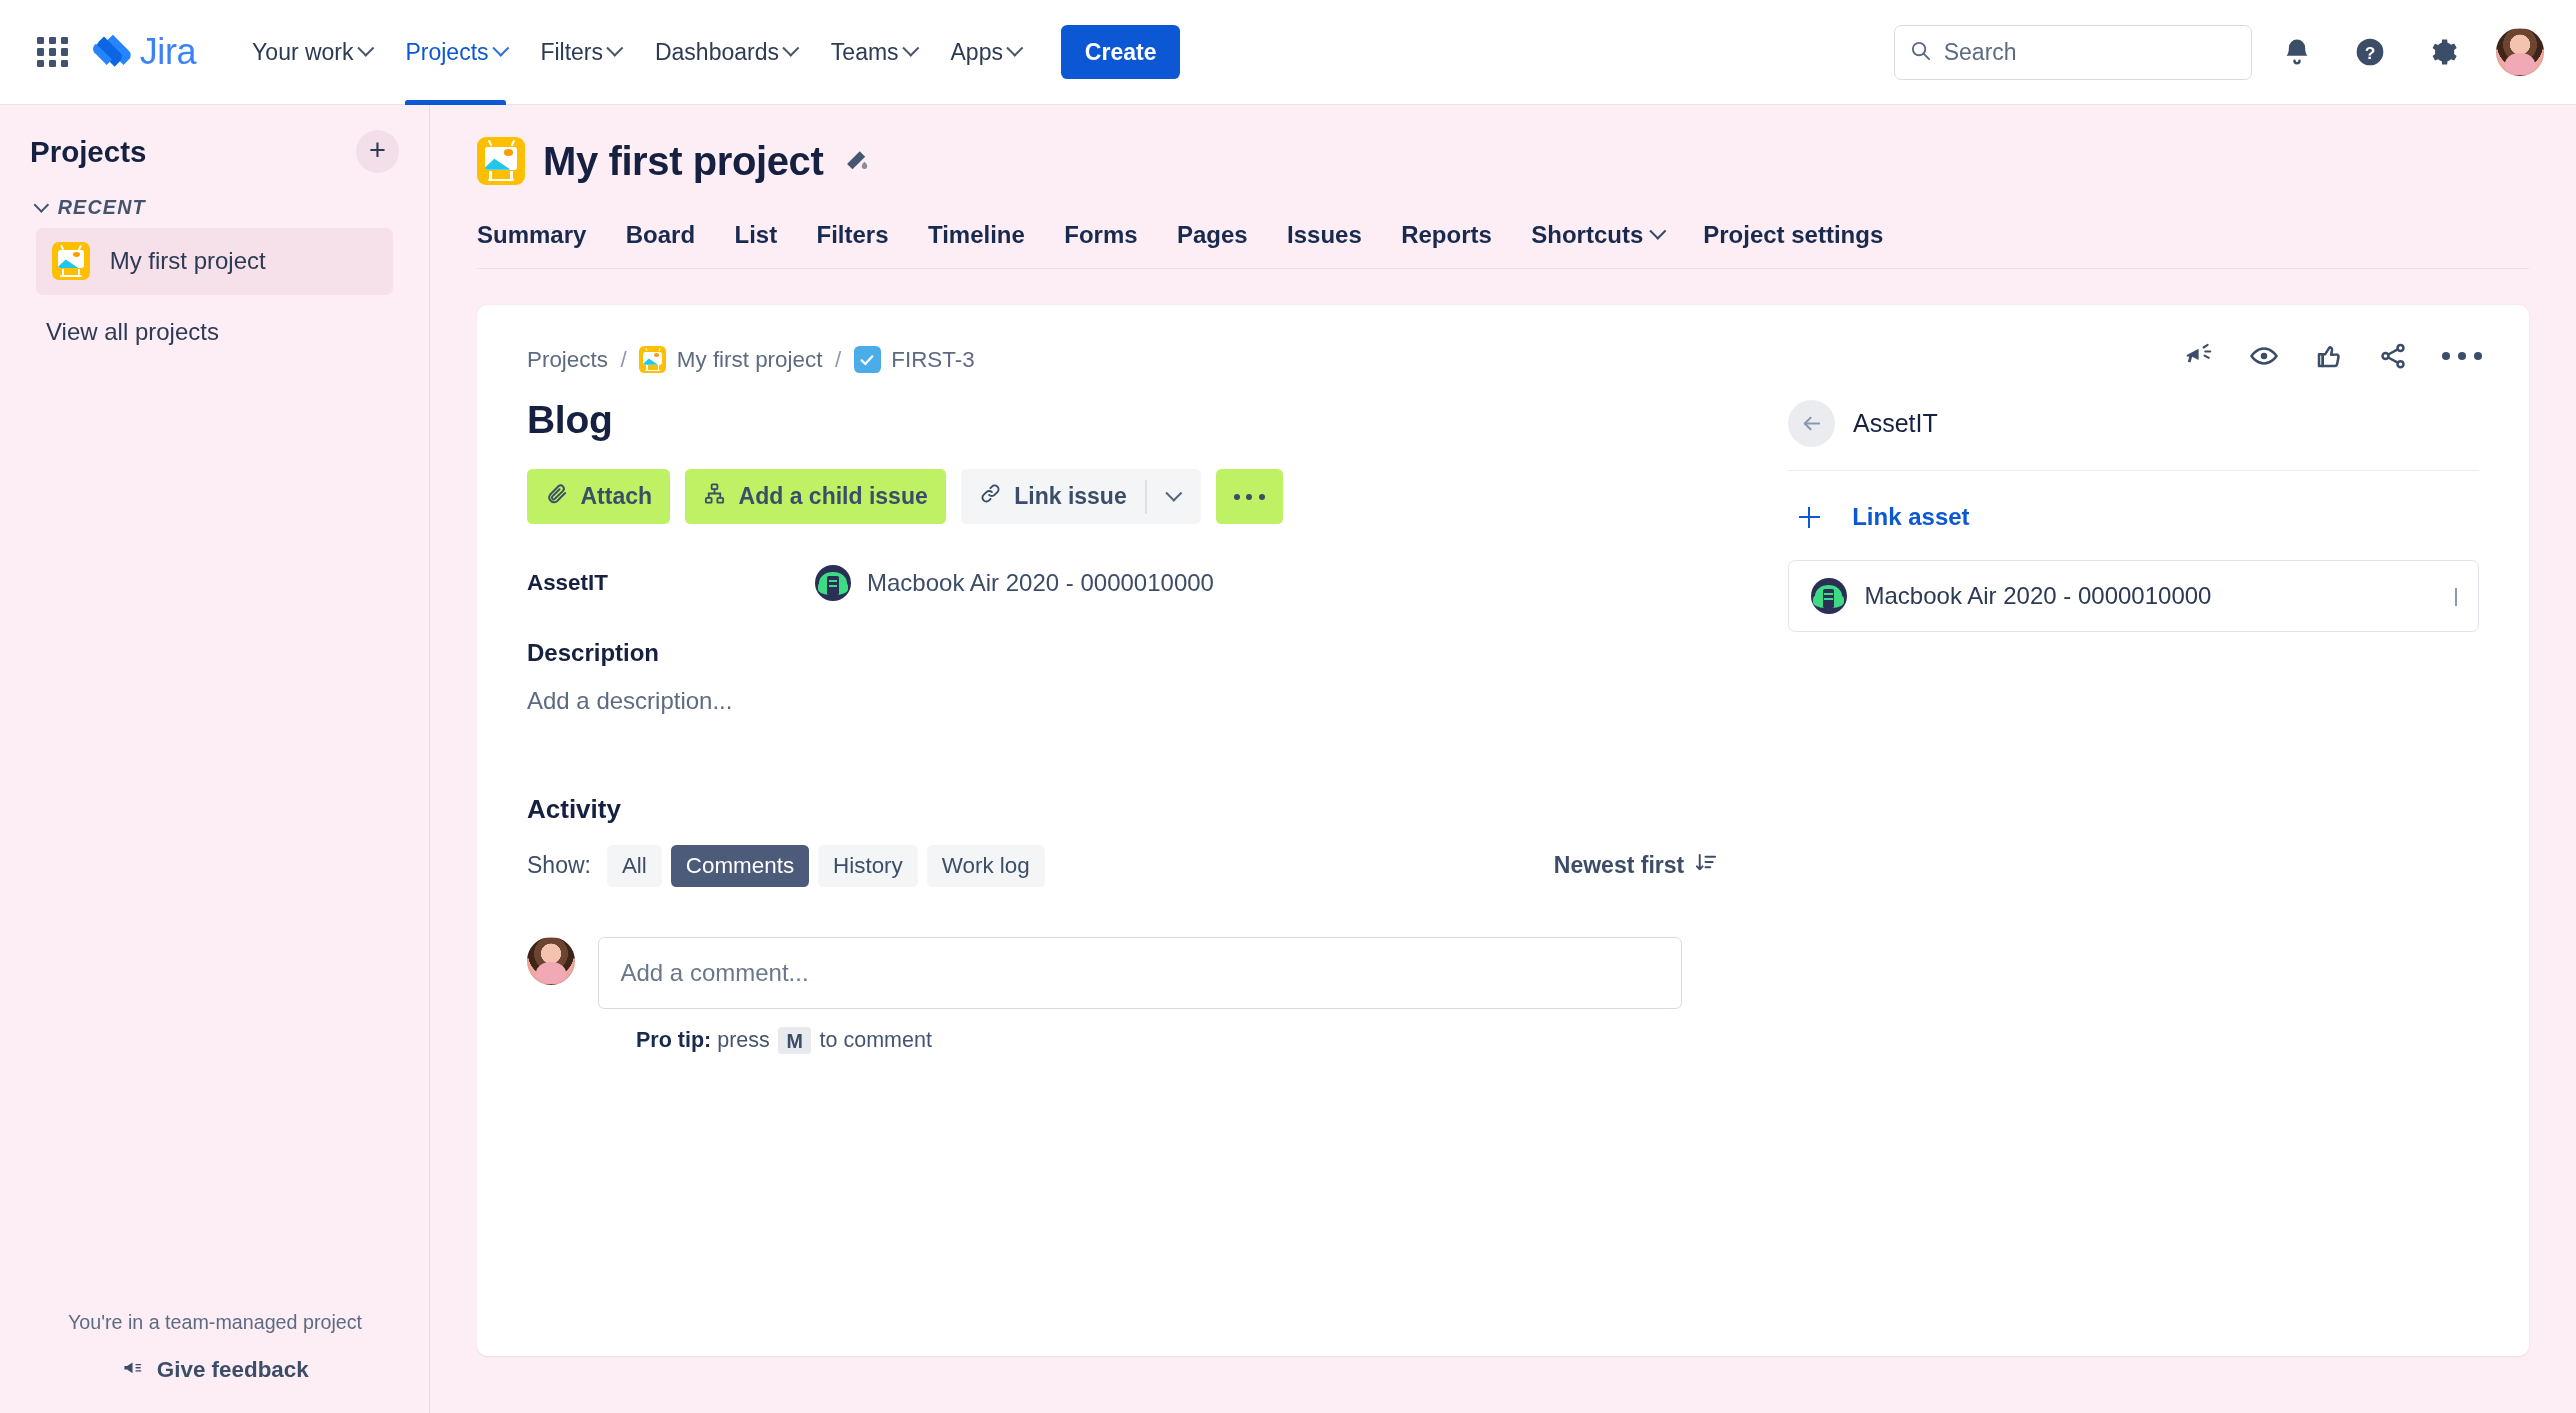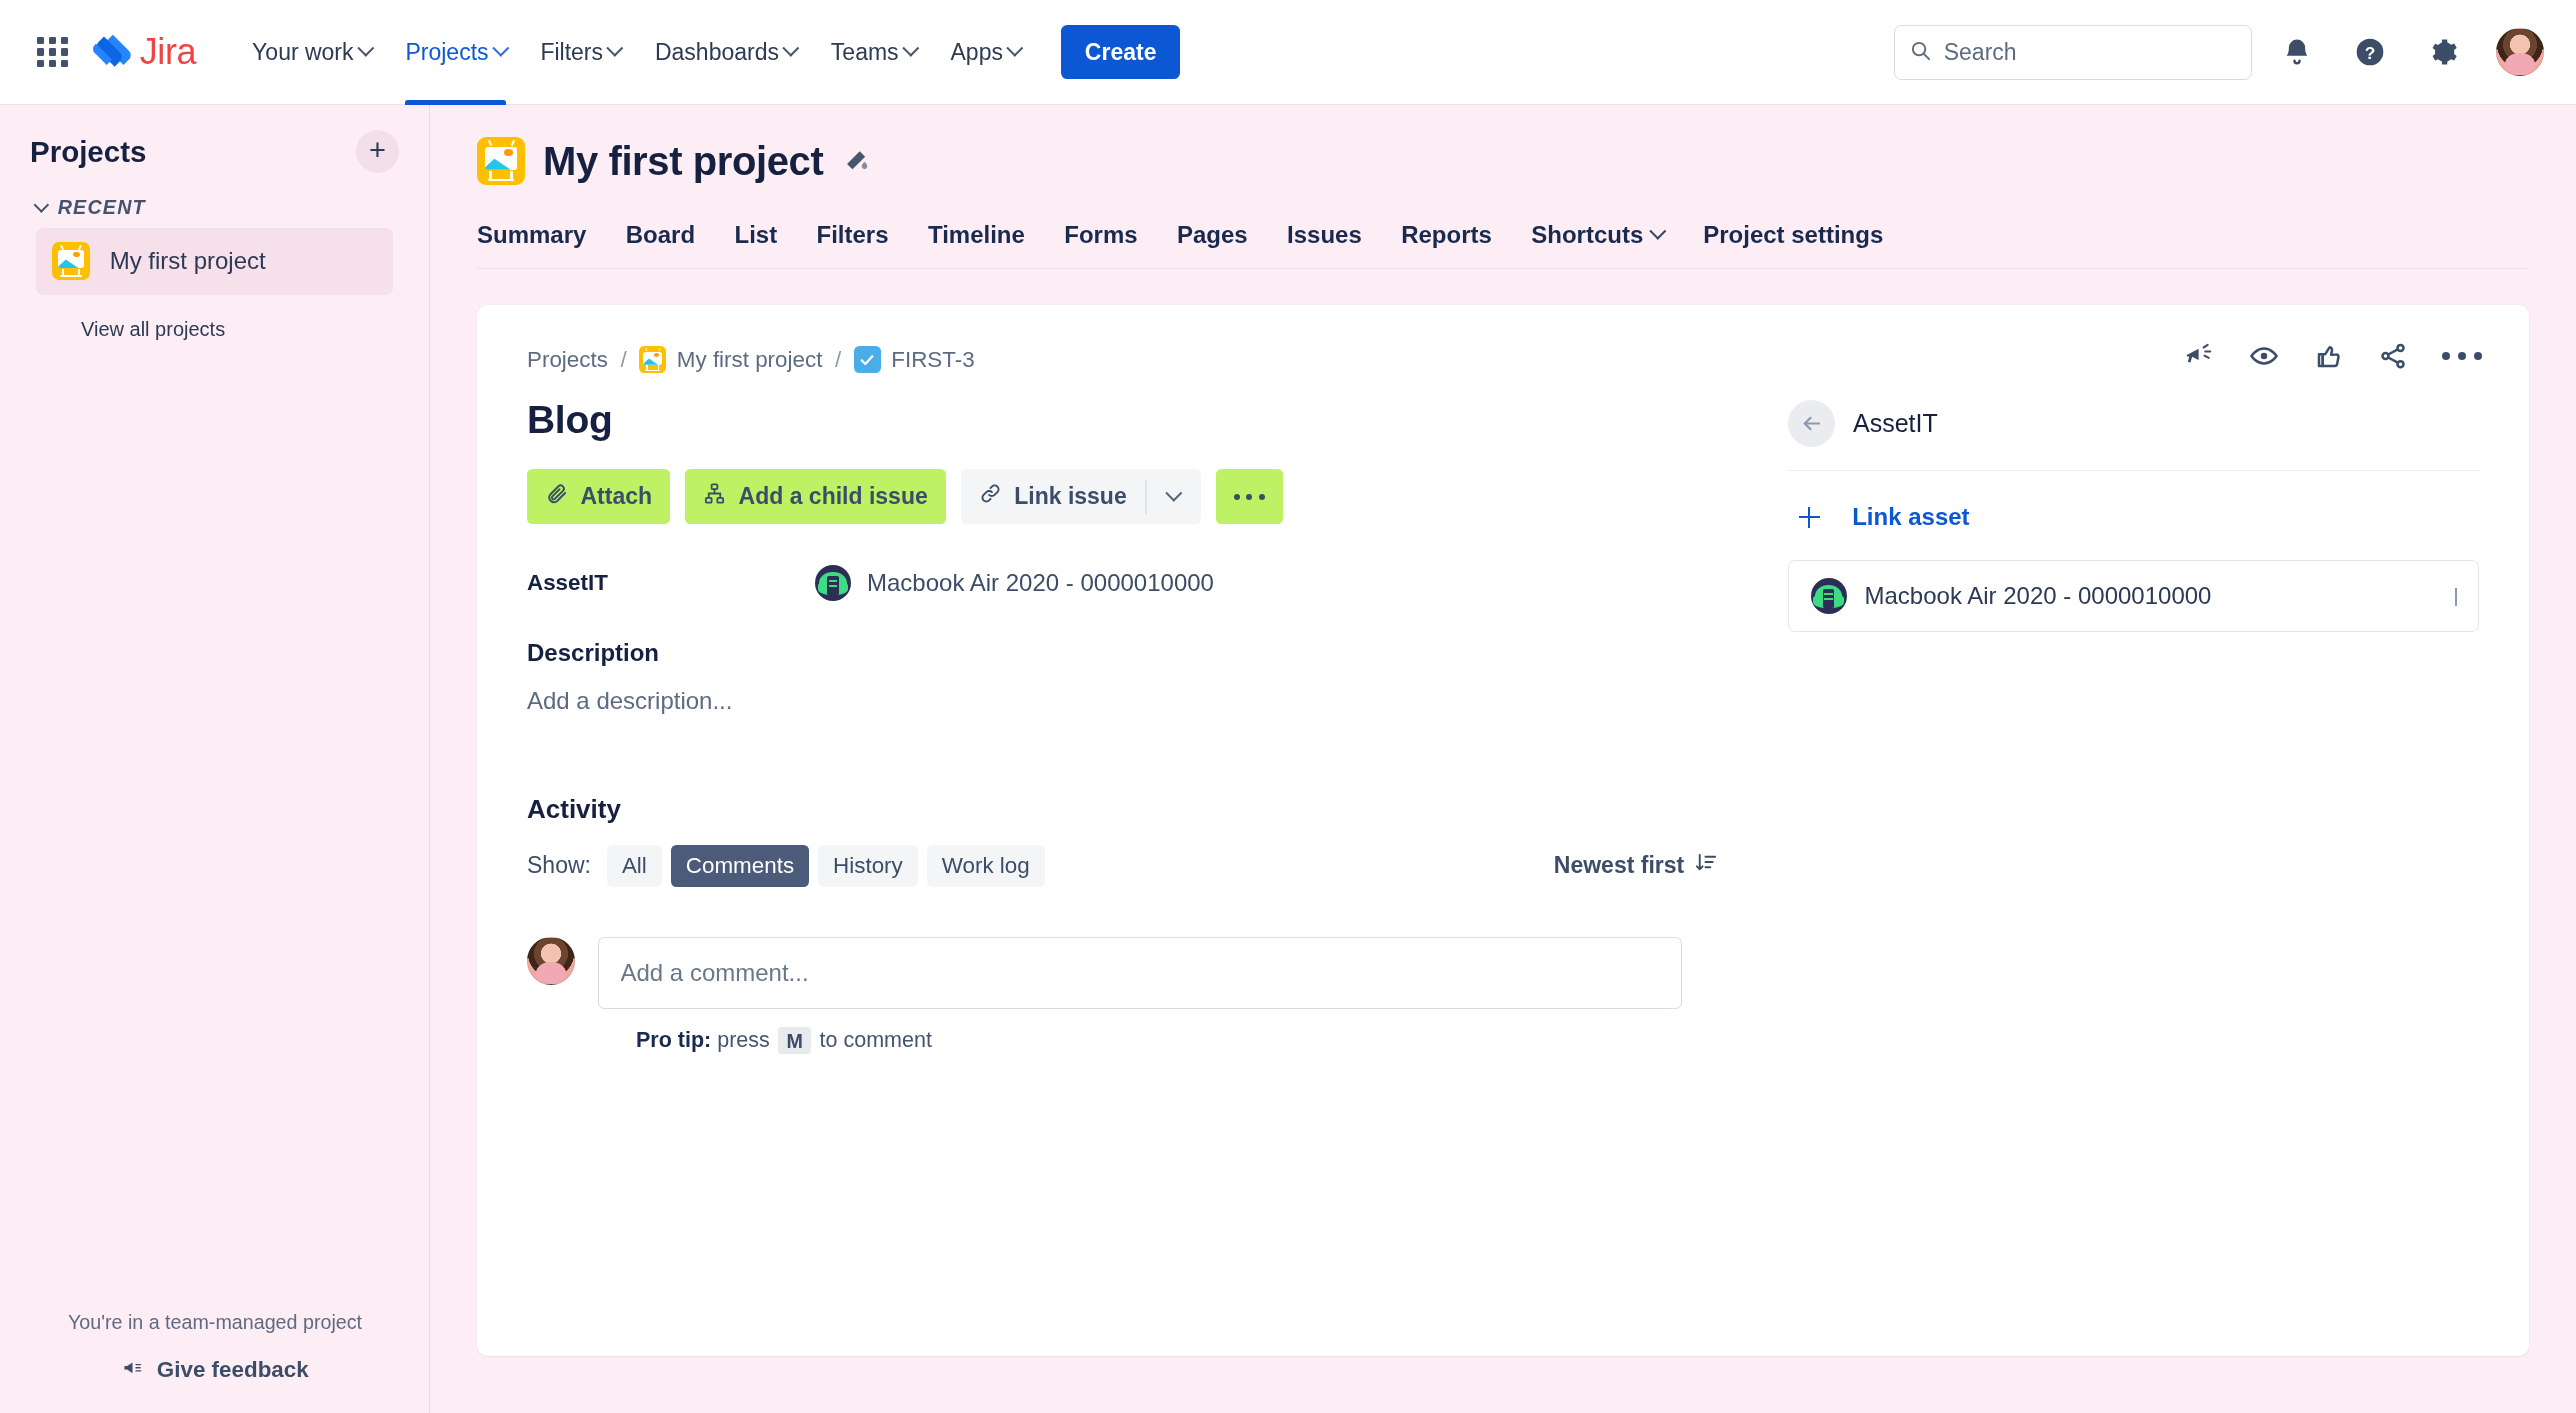--- a/index.html
+++ b/index.html
@@ -24,21 +24,21 @@
     width: 41px; height: 41px;
     display: grid; grid-template-columns: repeat(3, 7.2px);
     grid-template-rows: repeat(3, 7.2px); gap: 4.5px;
     align-content: center; justify-content: center;
     margin-right: 19.7px; border-radius: 5.4px; cursor: pointer;
   }
   .appswitcher i { width: 7.2px; height: 7.2px; background: #42526e; border-radius: 1.3px; display:block; }
   .jira-logo { display: flex; align-items: center; gap: 9px; margin-right: 39px; cursor: pointer; }
   .jira-logo svg { display: block; }
   .jira-word {
-    font-size: 36px; color: #ef4444; font-weight: 400;
+    font-size: 36px; color: #3b82f6; font-weight: 400;
     letter-spacing: -0.4px; line-height: 1;
   }
   .navitem {
     display: flex; align-items: center; gap: 6.3px;
     font-size: 23px; color: #2c3a54; font-weight: 500;
     padding: 0 17px; height: 105px; cursor: pointer;
     position: relative; white-space: nowrap;
   }
   .navitem.active { color: #0c57d3; }
   .navitem.active::after {
@@ -130,21 +130,21 @@
   .projicon .sun { position: absolute; right: 14%; top: 12%; width: 28%; height: 28%; background: #ff9d00; border-radius: 50%; }
   .projicon .hill {
     position: absolute; left: -6%; bottom: 0; width: 85%; height: 58%;
     background: #22c6e8; clip-path: polygon(0 100%, 42% 18%, 100% 100%);
   }
   .projicon .leg { position: absolute; left: 22%; bottom: 8%; width: 56%; height: 5%; background: #fff; border-radius: 1.8px; }
   .projicon .leg2 { position: absolute; left: 26%; bottom: 8%; width: 6%; height: 22%; background: #fff; }
   .projicon .leg3 { position: absolute; right: 26%; bottom: 8%; width: 6%; height: 22%; background: #fff; }
   .projicon .ant1 { position:absolute; left:24%; top:7%; width:4%; height:12%; background:#fff; transform: rotate(-25deg); }
   .projicon .ant2 { position:absolute; right:24%; top:7%; width:4%; height:12%; background:#fff; transform: rotate(25deg); }
-  .sb-link { padding: 23px 81px; font-size: 20px; color: #2c3a54; cursor: pointer; }
+  .sb-link { padding: 23px 46px; font-size: 24px; color: #2c3a54; cursor: pointer; }
   .sb-footer {
     position: absolute; bottom: 0; left: 0; width: 430px;
     padding-bottom: 30px; text-align: center;
   }
   .sb-footnote { font-size: 19.7px; color: #5d6b82; margin-bottom: 23px; }
   .sb-feedback {
     display: inline-flex; align-items: center; gap: 12.5px;
     font-size: 22.4px; color: #3c4d68; font-weight: 600; cursor: pointer;
   }
 

